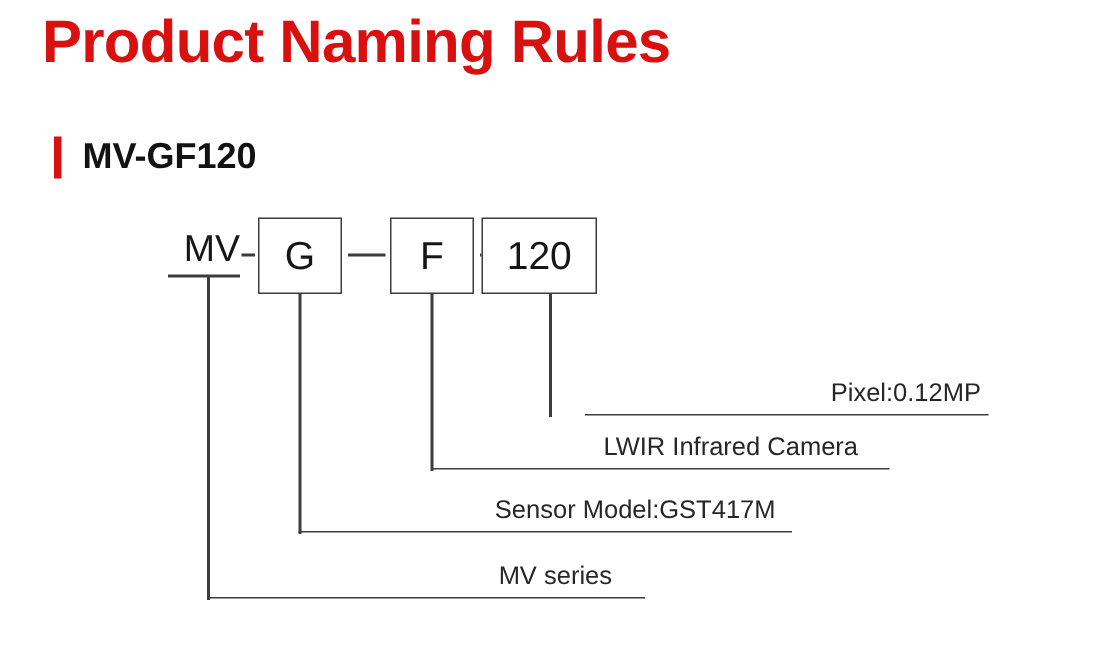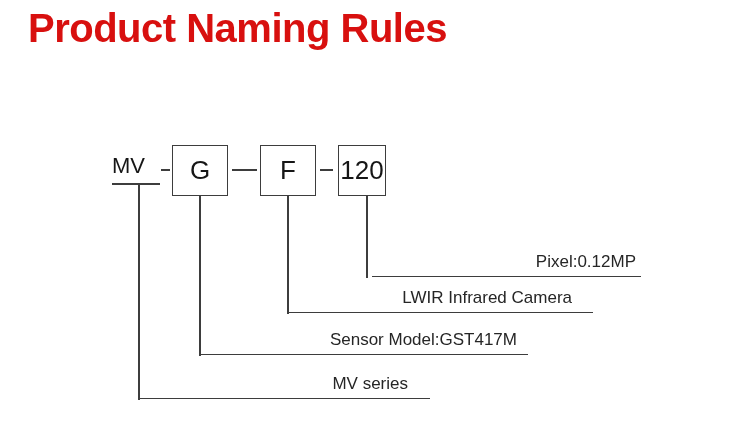--- a/index.html
+++ b/index.html
@@ -52,42 +52,42 @@
   .vline { position: absolute; width: 1.5px; background: var(--line, #3d3d3d); }
 
   
   .prefix {
     position: absolute;
     left: 112px;
     top: 151px;
     width: 48px;
     height: 30px;
     line-height: 30px;
-    text-align: left;
-    font-size: 22px;
+    text-align: right;
+    font-size: 25px;
     color: #161616;
   }
 
   
   .codebox {
     position: absolute;
     top: 145px;
     height: 51px;
     box-sizing: border-box;
     border: 1.5px solid var(--line, #3d3d3d);
     background: #fff;
     display: flex;
     align-items: center;
     justify-content: center;
     font-size: 26px;
     color: #161616;
   }
   .box-g   { left: 172px; width: 56px; }
   .box-f   { left: 260px; width: 56px; }
-  .box-120 { left: 338px; width: 48px; }
+  .box-120 { left: 321px; width: 77px; }
 
   
   .dash-mv-g  { left: 161px; top: 169px; width: 9px; }
   .line-g-f   { left: 232px; top: 169px; width: 25px; }
   .dash-f-120 { left: 320px; top: 169px; width: 13px; }
   .mv-underline { left: 112px; top: 183px; width: 48px; }
 
   
   .vline-mv  { left: 138px; top: 184px; height: 216px; }
   .vline-g   { left: 199px; top: 196px; height: 160px; }
@@ -99,32 +99,36 @@
     position: absolute;
     box-sizing: border-box;
     height: 25px;
     line-height: 20px;
     border-bottom: 1.5px solid var(--line, #3d3d3d);
     text-align: right;
     font-size: 17px;
     color: #262626;
     white-space: nowrap;
   }
-  .callout-120 { left: 372px; top: 252px; width: 269px; padding-right: 5px;  }
+  .callout-120 { left: 390px; top: 252px; width: 269px; padding-right: 5px;  }
   .callout-f   { left: 288px; top: 288px; width: 305px; padding-right: 21px; text-align: right; }
   .callout-g   { left: 199px; top: 330px; width: 329px; padding-right: 11px; text-align: right; }
   .callout-mv  { left: 138px; top: 374px; width: 292px; padding-right: 22px; }
 </style>
 </head>
 <body>
 
 <div class="canvas">
 
   <div class="title">Product Naming Rules</div>
 
+  <div class="subhead">
+    <span class="bar"></span>
+    <span class="name">MV-GF120</span>
+  </div>
 
   <div>
 
     <div class="prefix">MV</div>
     <div class="hline mv-underline"></div>
 
     <div class="hline dash-mv-g"></div>
     <div class="codebox box-g">G</div>
     <div class="hline line-g-f"></div>
     <div class="codebox box-f">F</div>

